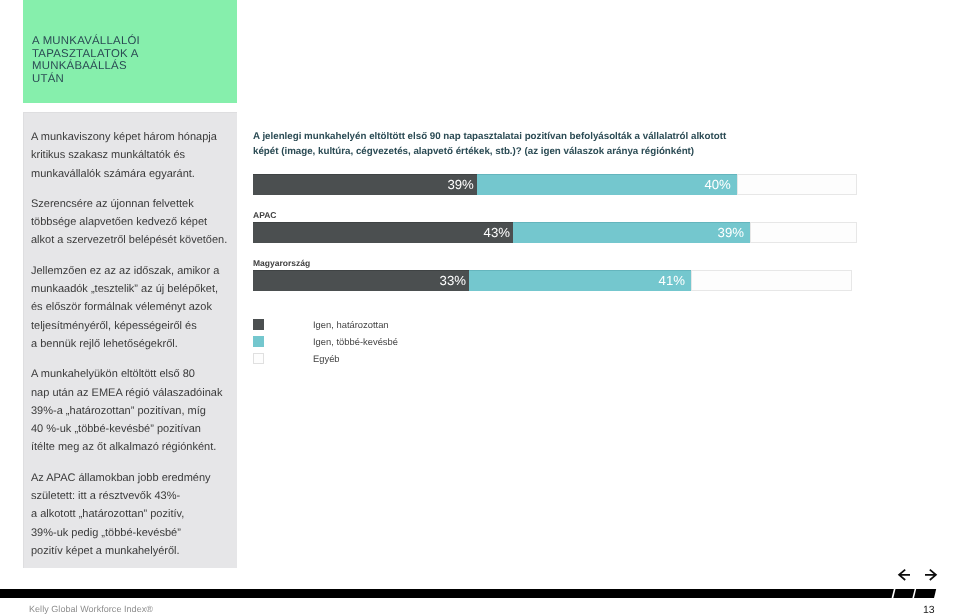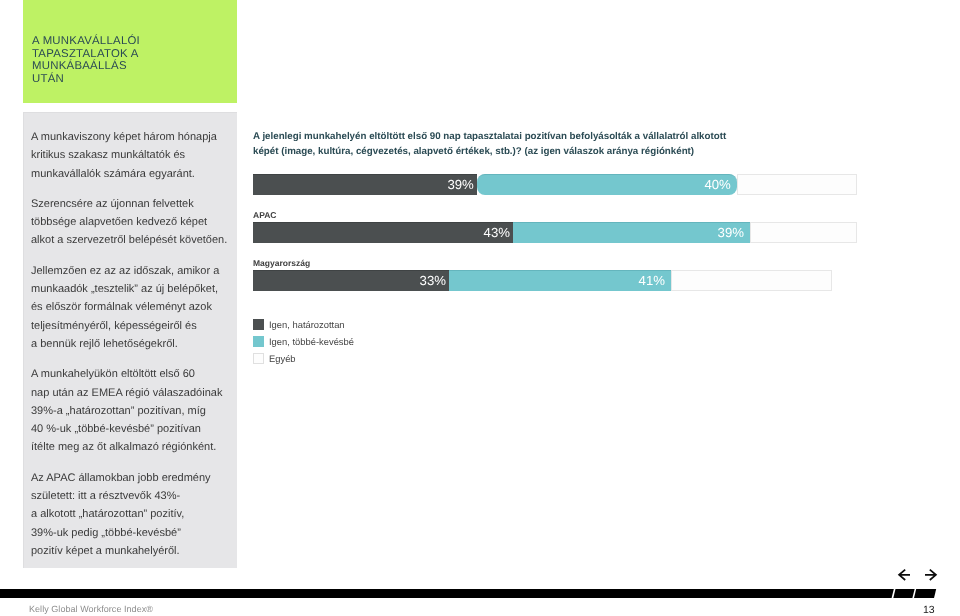--- a/index.html
+++ b/index.html
@@ -1,20 +1,20 @@
 <!DOCTYPE html>
 <html><head>
 <meta charset="utf-8">
 <title>Kelly Global Workforce Index</title>
 <style>
 html,body{margin:0;padding:0;}
 body{width:960px;height:616px;background:#ffffff;position:relative;overflow:hidden;
      font-family:"Liberation Sans",sans-serif;-webkit-font-smoothing:antialiased;text-rendering:geometricPrecision;}
 
-#header-block{position:absolute;left:23px;top:0;width:214px;height:103px;background:#bef264;}
+#header-block{position:absolute;left:23px;top:0;width:214px;height:103px;background:#86efac;}
 #header-title{position:absolute;left:9px;top:35px;width:200px;color:#2b4b54;
      font-size:11.4px;line-height:12.5px;letter-spacing:.25px;font-weight:400;}
 
 #sidebar-panel{position:absolute;left:23px;top:112px;width:214px;height:456px;background:#e6e6e8;border-top:1px solid #dedee0;border-left:1px solid #dedee0;box-sizing:border-box;}
 #sidebar-text{position:absolute;left:31px;top:128px;width:210px;font-size:11.0px;
      line-height:18.25px;color:#3a3a3a;}
 #sidebar-text .para{margin:0 0 12.2px 0;}
 
 #question{position:absolute;left:253px;top:129px;width:600px;font-size:9.75px;
      line-height:15.3px;font-weight:bold;color:#2b4b54;}
@@ -26,67 +26,67 @@
 .bar-seg{display:flex;align-items:center;justify-content:flex-end;color:#ffffff;padding-bottom:1px;
      font-size:13.2px;padding-right:3px;box-sizing:border-box;white-space:nowrap;line-height:1;}
 .seg-a{background:#4b4f50;border-top:1px solid #3f4344;box-sizing:border-box;}
 .seg-b{background:#74c7ce;padding-right:6px;border-top:1px solid #64b5bd;box-sizing:border-box;}
 .seg-c{background:#fdfdfd;border:1px solid #e7e7e7;box-sizing:border-box;}
 .sw-a{background:#4b4f50;}
 .sw-b{background:#74c7ce;}
 .sw-c{background:#fdfdfd;border:1px solid #e0e0e0;box-sizing:border-box;}
 
 #legend{position:absolute;left:253px;top:319px;}
-.legend-item{display:flex;align-items:center;margin-bottom:6px;height:11px;}
+.legend-item{display:flex;align-items:center;margin-bottom:6px;height:11px;gap:44px;}
 .legend-swatch{width:11px;height:11px;margin-right:5px;flex:0 0 auto;}
 .legend-label{font-size:9.4px;color:#444444;line-height:11px;}
 
 #footer-rule{position:absolute;left:0;top:589px;width:960px;height:9px;}
 #footer-brand{position:absolute;left:29px;top:604px;font-size:9.0px;color:#8d8d8d;letter-spacing:.05px;}
 #page-number{position:absolute;left:923px;top:604px;font-size:10.5px;font-weight:normal;color:#1a1a1a;}
 #nav-arrows{position:absolute;left:894px;top:566px;}
 </style>
 </head>
 <body>
 
 <div id="header-block">
   <div id="header-title"><span>A MUNKAVÁLLALÓI</span><br><span>TAPASZTALATOK A</span><br><span>MUNKÁBAÁLLÁS</span><br><span>UTÁN</span></div>
 </div>
 
 <div id="sidebar-panel"></div>
 <div id="sidebar-text">
     <p class="para"><span>A munkaviszony képet három hónapja</span><br><span>kritikus szakasz munkáltatók és</span><br><span>munkavállalók számára egyaránt.</span></p>
     <p class="para"><span>Szerencsére az újonnan felvettek</span><br><span>többsége alapvetően kedvező képet</span><br><span>alkot a szervezetről belépését követően.</span></p>
     <p class="para"><span>Jellemzően ez az az időszak, amikor a</span><br><span>munkaadók „tesztelik” az új belépőket,</span><br><span>és először formálnak véleményt azok</span><br><span>teljesítményéről, képességeiről és</span><br><span>a bennük rejlő lehetőségekről.</span></p>
-    <p class="para"><span>A munkahelyükön eltöltött első 60</span><br><span>nap után az EMEA régió válaszadóinak</span><br><span>39%-a „határozottan” pozitívan, míg</span><br><span>40 %-uk „többé-kevésbé” pozitívan</span><br><span>ítélte meg az őt alkalmazó régiónként.</span></p>
+    <p class="para"><span>A munkahelyükön eltöltött első 80</span><br><span>nap után az EMEA régió válaszadóinak</span><br><span>39%-a „határozottan” pozitívan, míg</span><br><span>40 %-uk „többé-kevésbé” pozitívan</span><br><span>ítélte meg az őt alkalmazó régiónként.</span></p>
     <p class="para"><span>Az APAC államokban jobb eredmény</span><br><span>született: itt a résztvevők 43%-</span><br><span>a alkotott „határozottan” pozitív,</span><br><span>39%-uk pedig „többé-kevésbé”</span><br><span>pozitív képet a munkahelyéről.</span></p>
   </div>
 
 <div id="question"><span>A jelenlegi munkahelyén eltöltött első 90 nap tapasztalatai pozitívan befolyásolták a vállalatról alkotott</span><br><span>képét (image, kultúra, cégvezetés, alapvető értékek, stb.)? (az igen válaszok aránya régiónként)</span></div>
 
 <div id="chart">
     <div class="bar-group">
       <div class="bar-track">
         <div class="bar-seg seg-a" style="width: 235px;">39%</div>
-        <div class="bar-seg seg-b" style="width: 273px; border-radius: 8px;">40%</div>
+        <div class="bar-seg seg-b" style="width: 273px;">40%</div>
         <div class="bar-seg seg-c" style="width: 126px;"></div>
       </div>
     </div>
     <div class="bar-group">
       <div class="bar-label">APAC</div>
       <div class="bar-track">
         <div class="bar-seg seg-a" style="width: 260px;">43%</div>
         <div class="bar-seg seg-b" style="width: 237px;">39%</div>
         <div class="bar-seg seg-c" style="width: 107px;"></div>
       </div>
     </div>
     <div class="bar-group">
       <div class="bar-label">Magyarország</div>
       <div class="bar-track">
-        <div class="bar-seg seg-a" style="width: 196px;">33%</div>
+        <div class="bar-seg seg-a" style="width: 216px;">33%</div>
         <div class="bar-seg seg-b" style="width: 222px;">41%</div>
         <div class="bar-seg seg-c" style="width: 161px;"></div>
       </div>
     </div>
   </div>
 
 <div id="legend">
     <div class="legend-item">
       <div class="legend-swatch sw-a"></div>
       <div class="legend-label">Igen, határozottan</div>

